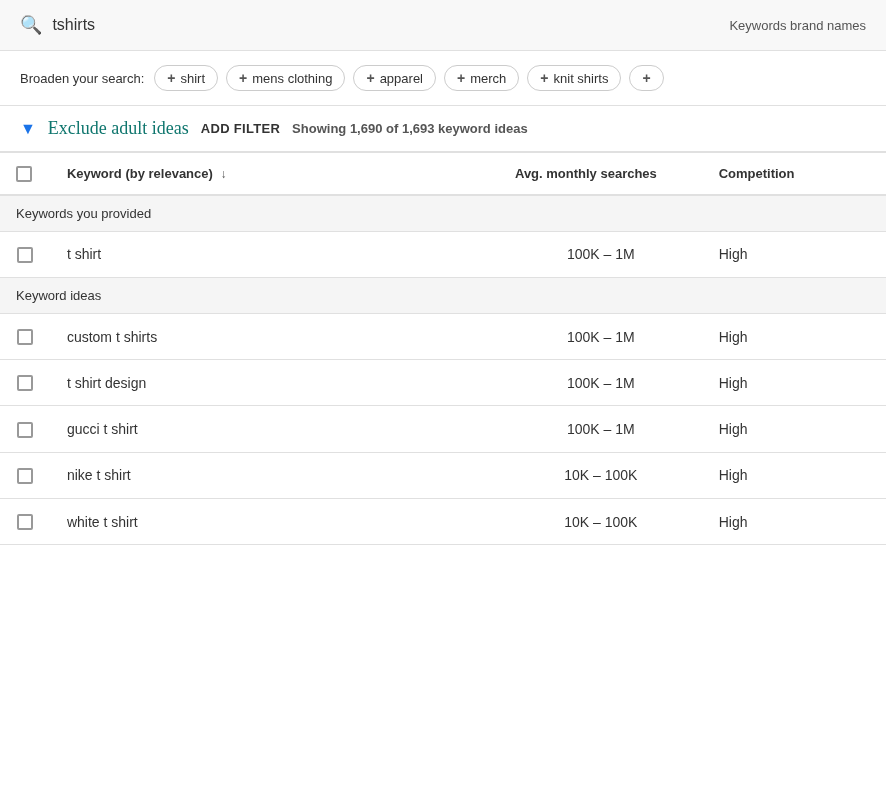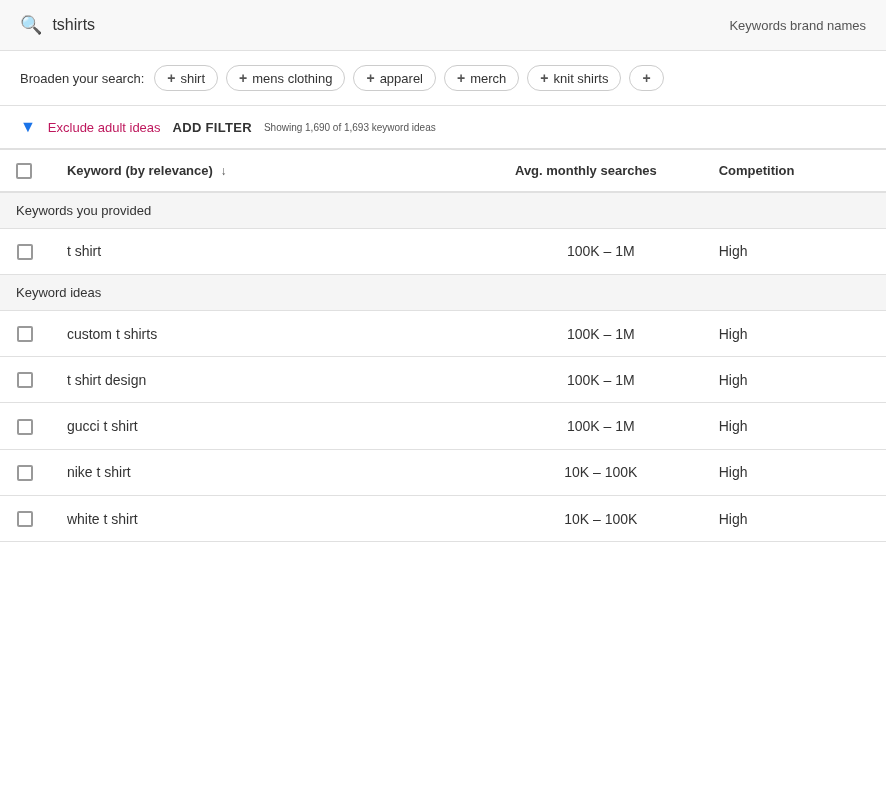--- a/index.html
+++ b/index.html
@@ -85,35 +85,37 @@
       display: flex;
       align-items: center;
       gap: 12px;
       border-bottom: 2px solid #e0e0e0;
     }
     .filter-icon {
       color: #1a73e8;
       font-size: 16px;
     }
     .exclude-link {
-      color: #be185d;
-      font-size: 13px;
+      color: #0f766e;
+      font-size: 18px;
       cursor: pointer;
       text-decoration: none;
+      font-family: Liberation Serif, serif;
     }
     .add-filter-btn {
       font-size: 13px;
       font-weight: bold;
       color: #333;
       cursor: pointer;
       letter-spacing: 0.3px;
     }
     .showing-text {
-      font-size: 10px;
-      color: #555;
+      font-size: 13px;
+      color: #555;
+      font-weight: bold;
     }
 
     
     .keyword-table {
       width: 100%;
       border-collapse: collapse;
     }
     .keyword-table thead tr {
       border-bottom: 2px solid #e0e0e0;
     }

